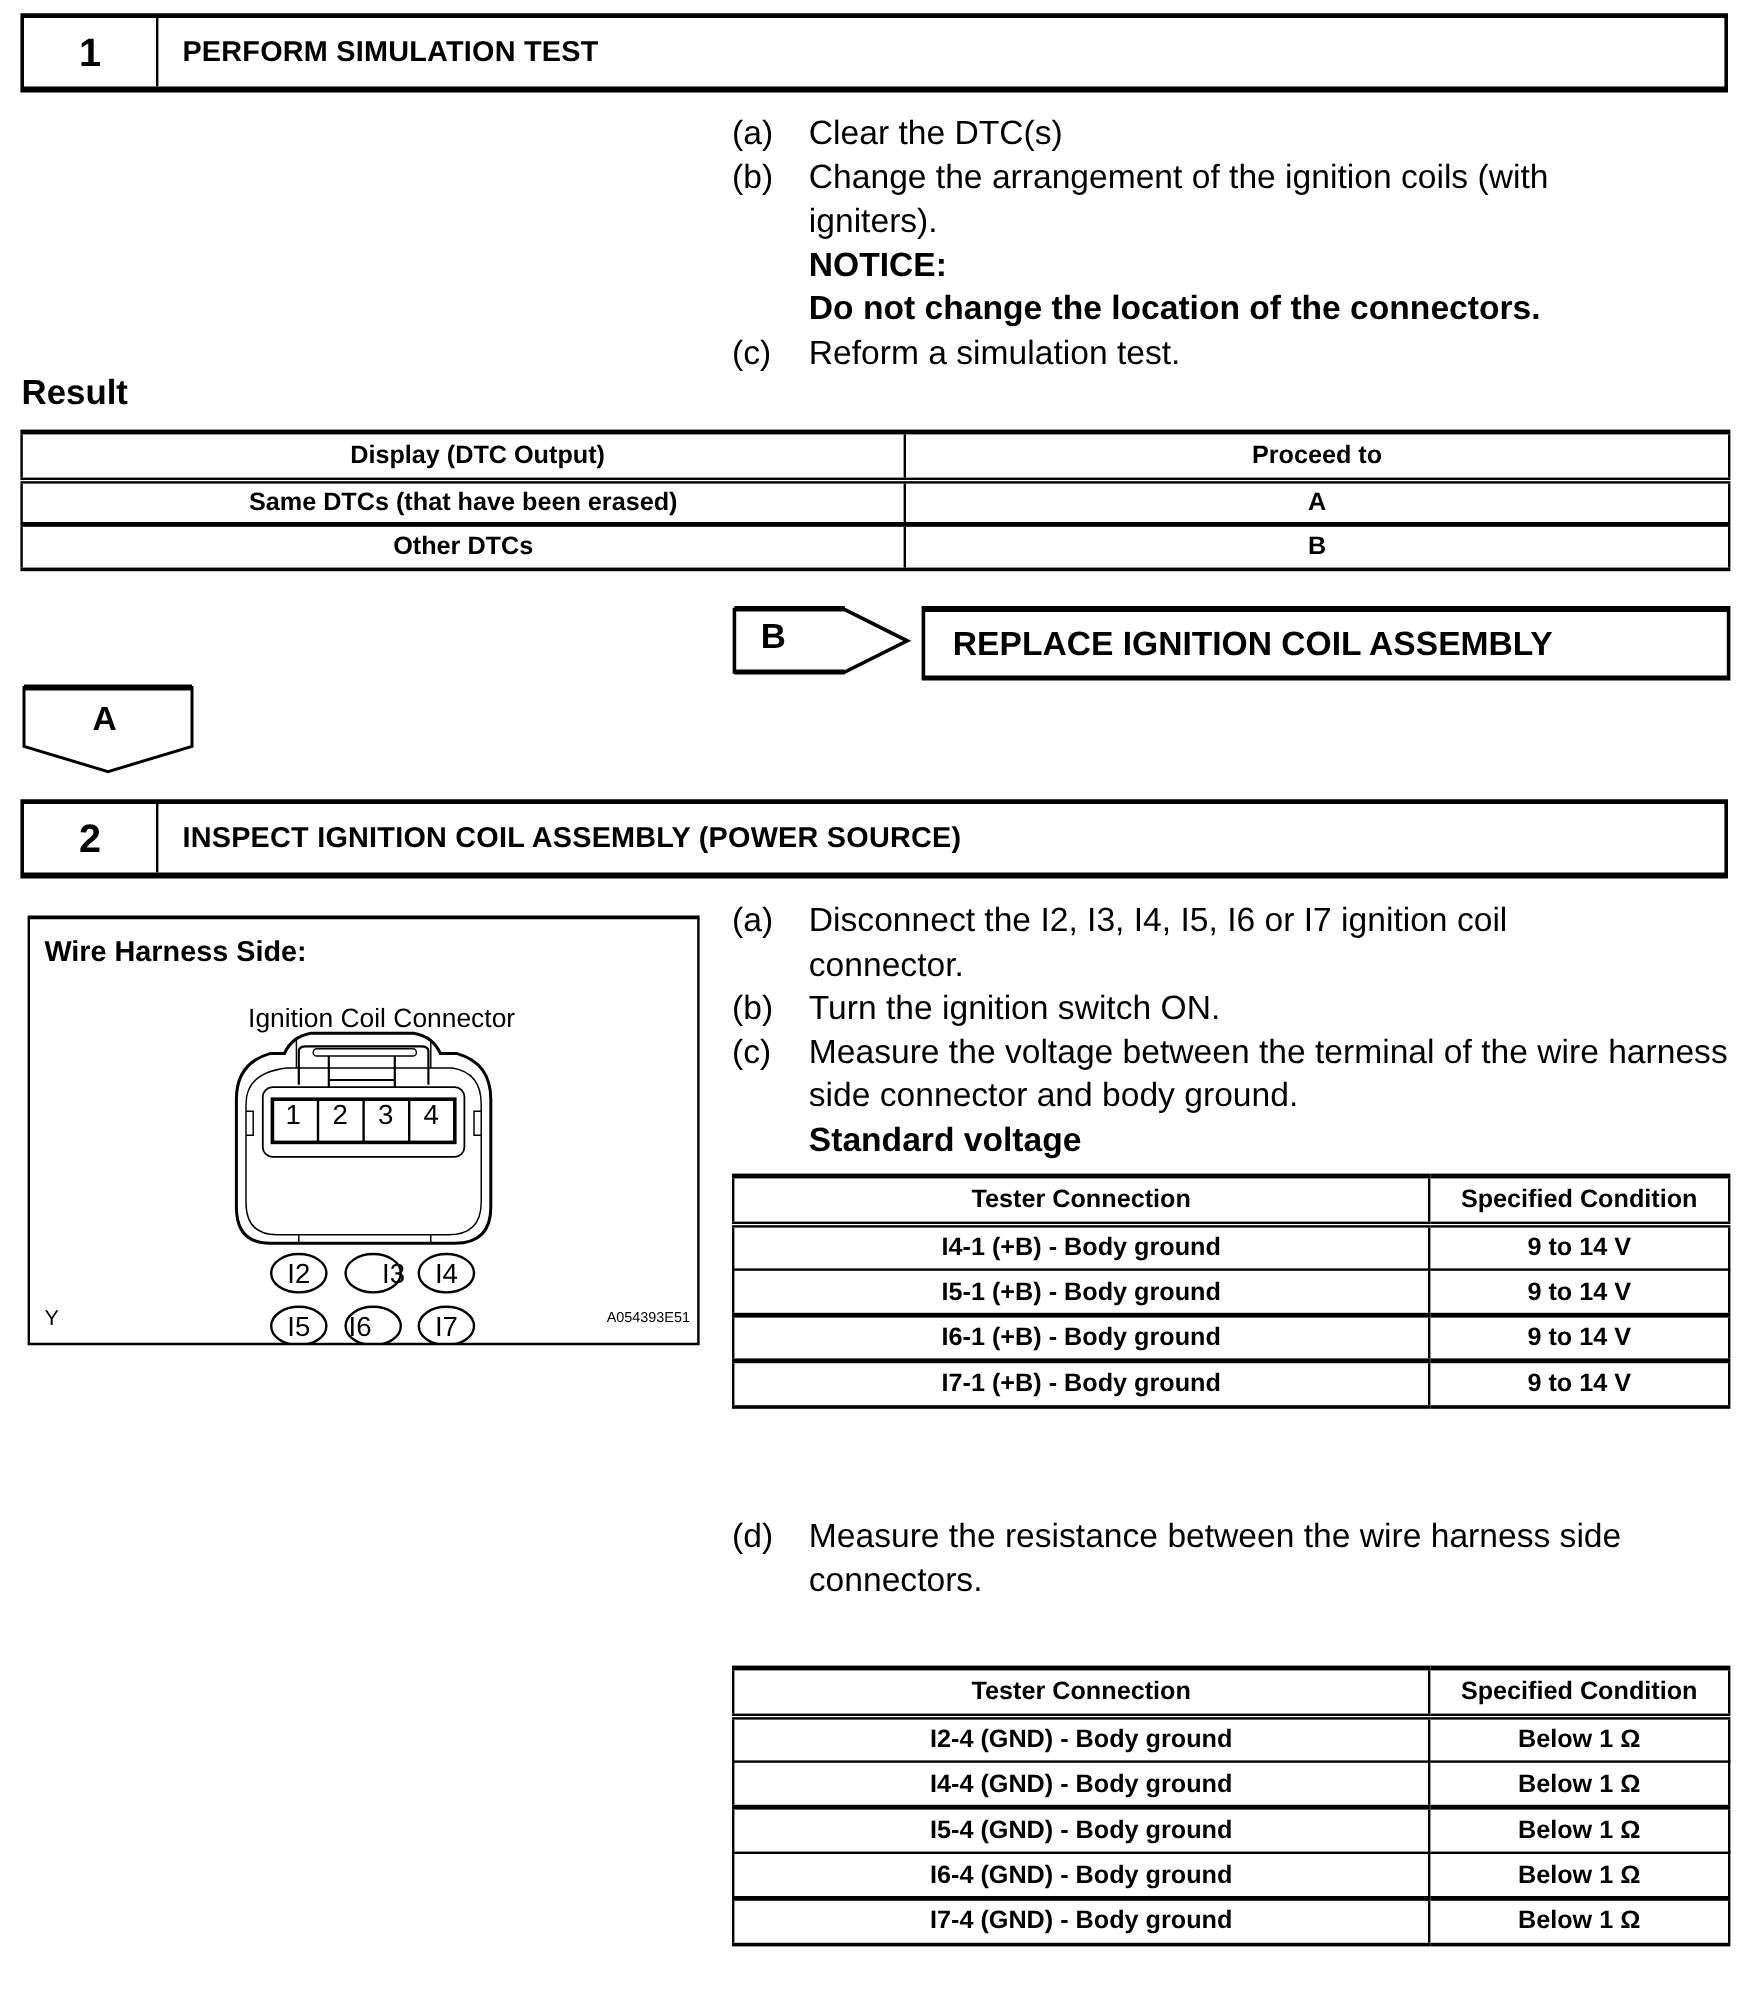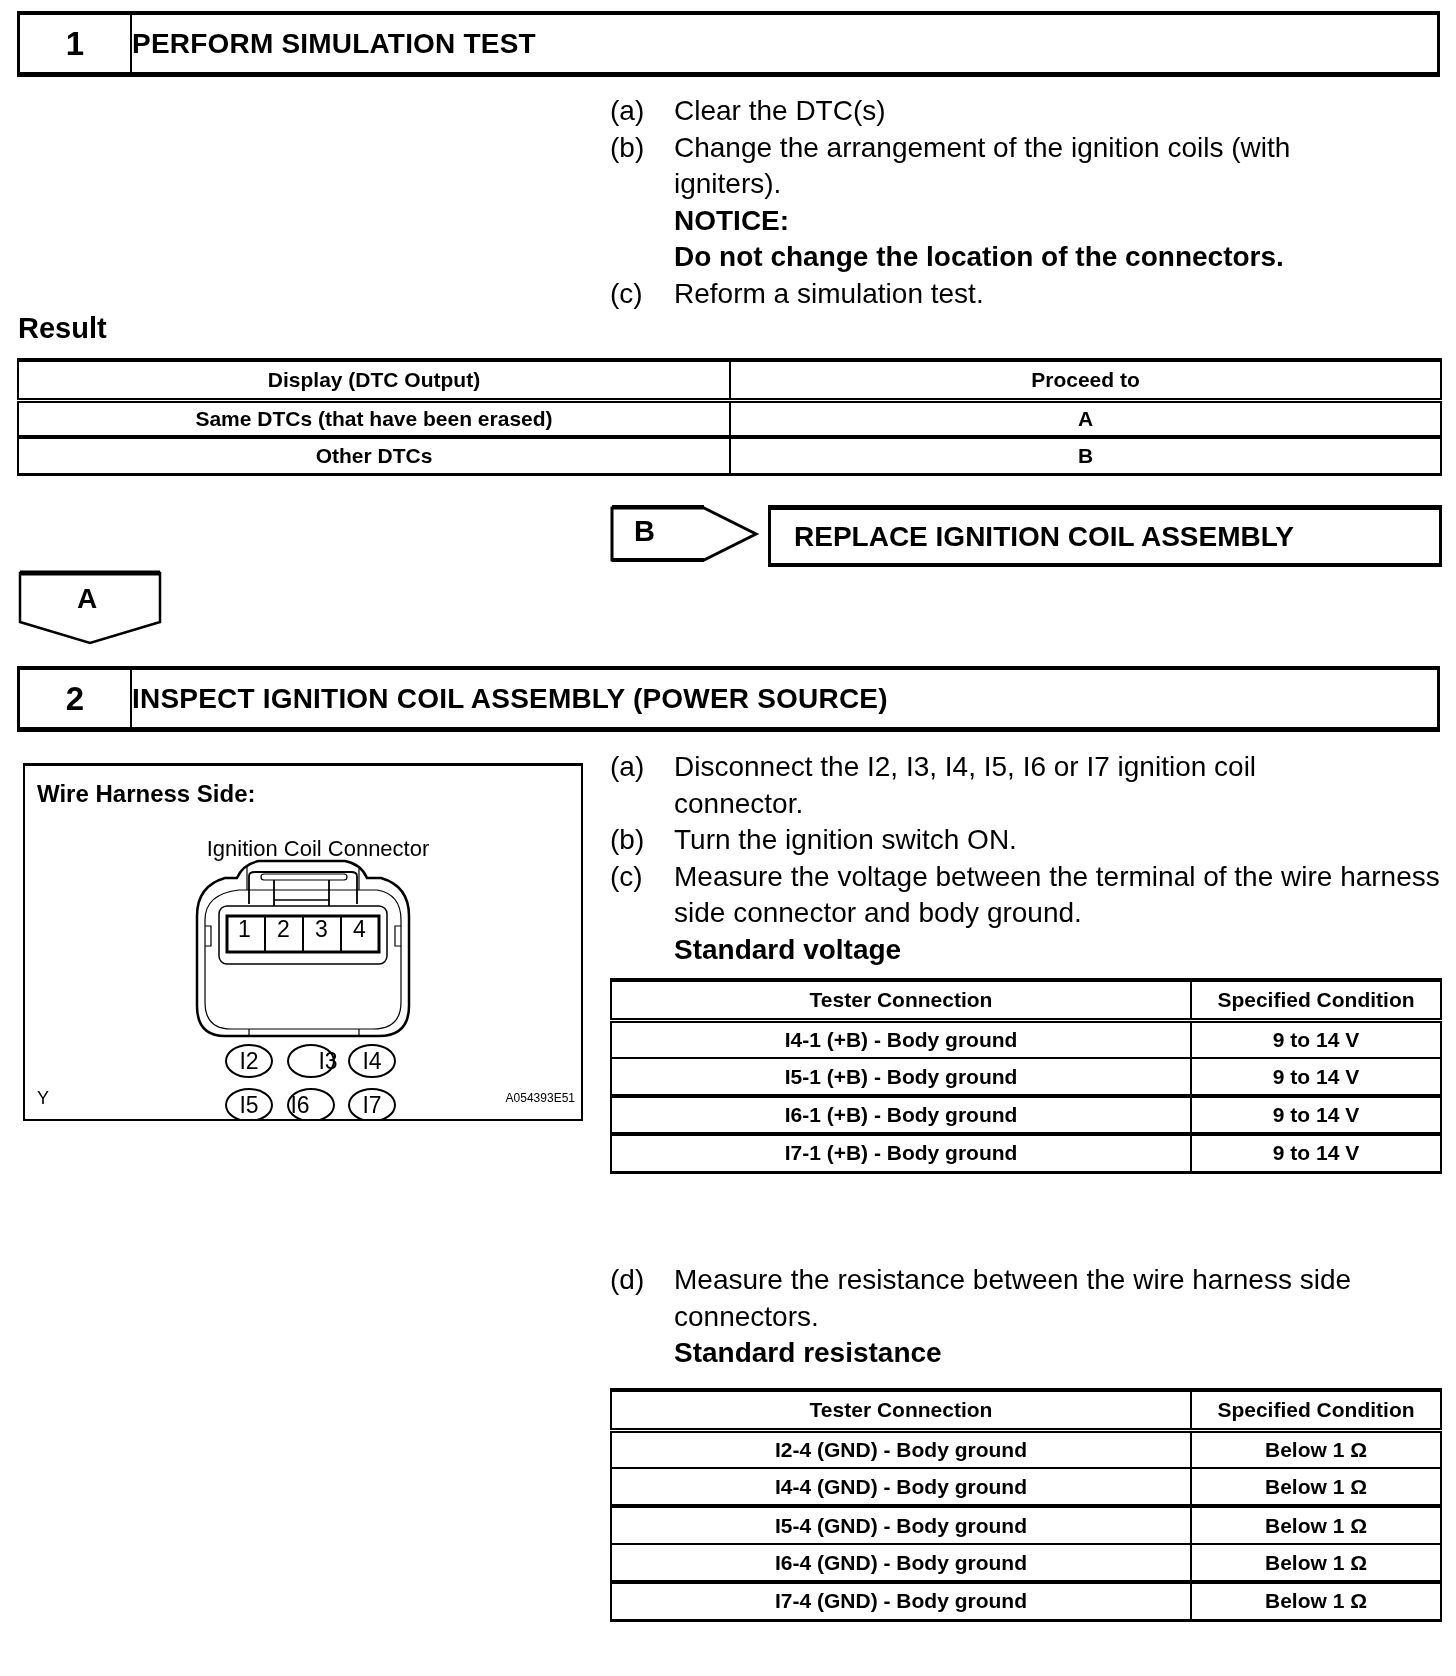--- a/index.html
+++ b/index.html
@@ -1,20 +1,20 @@
 <!DOCTYPE html>
 <html><head>
 <meta charset="utf-8">
 <style>
   html, body { margin:0; padding:0; background:#ffffff; }
   body { width:1456px; height:1676px; position:relative; overflow:hidden; font-family:"Liberation Sans", sans-serif; color:#000; }
   .abs { position:absolute; }
   .step-header { position:absolute; left:17px; width:1423px; height:66px; border:3px solid #000; border-bottom-width:5px; border-top-width:4px; display:flex; align-items:stretch; box-sizing:border-box; }
   .step-num { width:110px; border-right:2px solid #000; display:flex; align-items:center; justify-content:center; font-weight:bold; font-size:33px; }
-  .step-title { flex:1; display:flex; align-items:center; padding-left:0; font-weight:bold; font-size:28px; letter-spacing:0.2px; }
+  .step-title { flex:1; display:flex; align-items:center; padding-left:20px; font-weight:bold; font-size:24px; letter-spacing:0.2px; }
   .instr { position:absolute; left:610px; width:830px; font-size:28px; line-height:36.5px; }
   .instr .row { display:flex; }
   .instr .lbl { width:64px; flex:none; }
   .instr .txt { flex:1; }
   .instr .bold { font-weight:bold; }
   .result-label { position:absolute; left:18px; top:312px; font-size:29px; font-weight:bold; }
   table.t { position:absolute; border-collapse:collapse; font-weight:bold; font-size:21px; }
   table.t td { border:2px solid #000; text-align:center; padding:0; }
   table.t tr.head td { border-top:4px solid #000; border-bottom:5px double #000; }
   table.t tr.thick td { border-top:4px solid #000; }
@@ -58,21 +58,21 @@
     <span class="lbl">(c)</span>
     <span class="txt">Reform a simulation test.</span>
   </div>
 </div>
 
 <div class="result-label">Result</div>
 
 <table class="t" style="left:17px; top:358px; width:1425px;">
   <tbody>
       <tr class="head" style="height:40px;">
-    <td style="width:710px;">Display (DTC Output)</td>
+    <td style="width:710px;padding-left:24px;">Display (DTC Output)</td>
     <td>Proceed to</td>
   </tr>
   <tr style="height:37px;">
     <td>Same DTCs (that have been erased)</td>
     <td>A</td>
   </tr>
   <tr class="thick last" style="height:37px;">
     <td>Other DTCs</td>
     <td>B</td>
   </tr>
@@ -198,24 +198,20 @@
     <td>9 to 14 V</td>
   </tr>
 </tbody>
   </table>
 
 <div class="instr" style="top:1262px;">
   <div class="row">
     <span class="lbl">(d)</span>
     <span class="txt">Measure the resistance between the wire harness side connectors.</span>
   </div>
-  <div class="row">
-    <span class="lbl"></span>
-    <span class="txt bold">Standard resistance</span>
-  </div>
 </div>
 
 <table class="t" style="left:610px; top:1388px; width:832px;">
   <tbody>
       <tr class="head" style="height:40px;">
     <td style="width:578px;">Tester Connection</td>
     <td>Specified Condition</td>
   </tr>
   <tr style="height:38px;">
     <td>I2-4 (GND) - Body ground</td>

